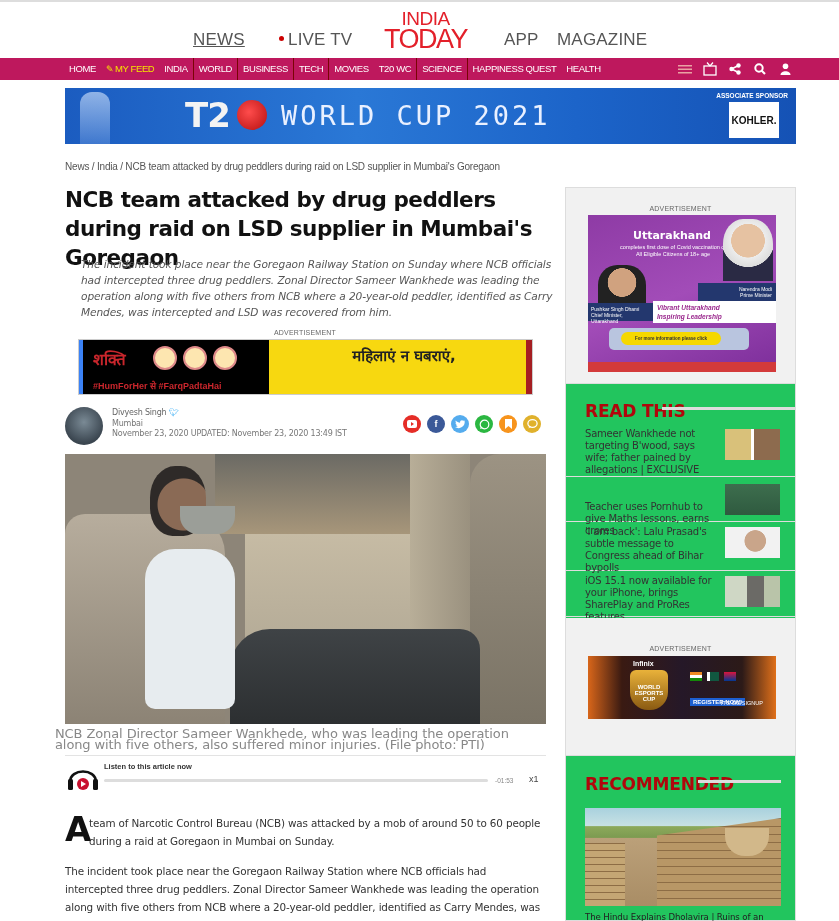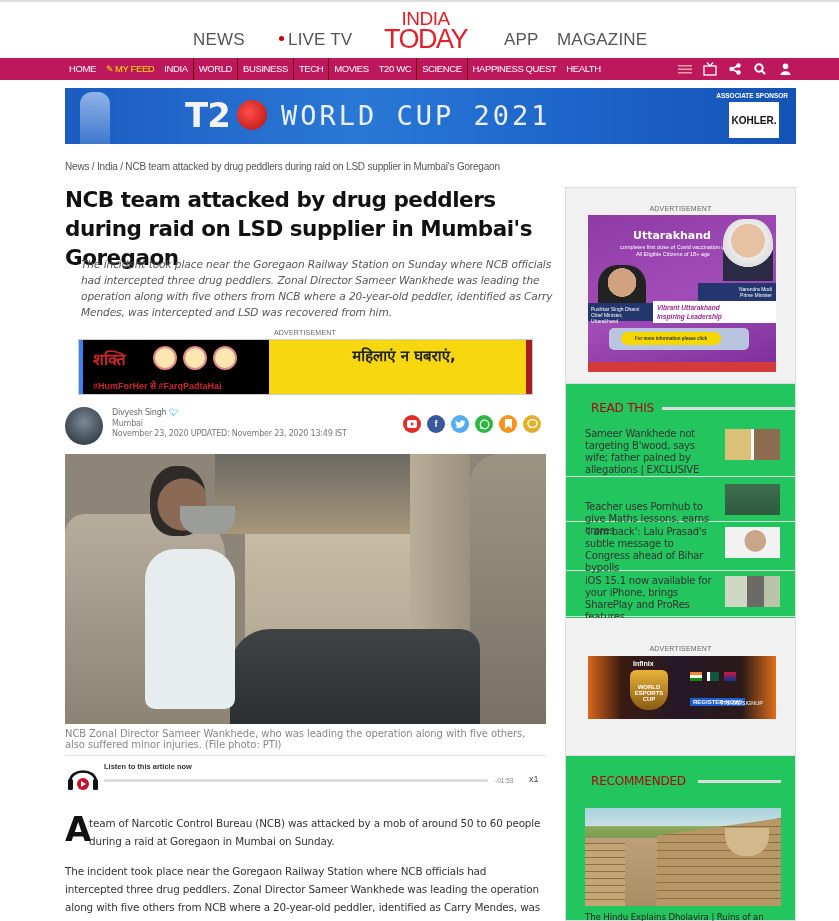--- a/index.html
+++ b/index.html
@@ -57,21 +57,21 @@
   .article-img .seat { position: absolute; left: 0; top: 60px; width: 160px; height: 210px; background: linear-gradient(180deg, #b7ad9d, #8c8375); border-radius: 20px 40px 0 0; }
   .article-img .window { position: absolute; left: 150px; top: 0; width: 200px; height: 80px; background: linear-gradient(180deg, #6b6a64, #a7967a); }
   .article-img .door { position: absolute; left: 180px; top: 80px; width: 200px; height: 190px; background: linear-gradient(180deg, #c6bba4, #a8a08e); }
   .article-img .pillar { position: absolute; left: 345px; top: 0; width: 60px; height: 270px; background: linear-gradient(90deg, #b8ae98, #9a917f); }
   .article-img .frontseat { position: absolute; left: 405px; top: 0; width: 76px; height: 270px; background: linear-gradient(180deg, #9c9383, #7a7365); border-radius: 30px 0 0 0; }
   .article-img .body { position: absolute; left: 80px; top: 95px; width: 90px; height: 160px; background: #e7ecef; border-radius: 30px 30px 10px 10px; }
   .article-img .head { position: absolute; left: 85px; top: 12px; width: 56px; height: 70px; background: radial-gradient(circle at 60% 55%, #8a6a55 50%, #2e2a28 52%); border-radius: 45% 45% 40% 40%; }
   .article-img .mask { position: absolute; left: 115px; top: 52px; width: 55px; height: 28px; background: #9b9e98; border-radius: 0 0 18px 18px; }
   .article-img .legs { position: absolute; left: 165px; top: 175px; width: 250px; height: 95px; background: linear-gradient(180deg, #3f4346, #2c2f31); border-radius: 40px 20px 0 0; }
 
-  .caption { position: absolute; left: 65px; top: 728px; width: 482px; font-size: 10px; line-height: 11px; color: #888; font-family: "DejaVu Sans", sans-serif; letter-spacing: -0.1px; }
+  .caption { position: absolute; left: 55px; top: 728px; width: 482px; font-size: 13px; line-height: 11px; color: #888; font-family: "DejaVu Sans", sans-serif; letter-spacing: -0.1px; }
   .caption-divider { position: absolute; left: 65px; top: 755px; width: 481px; height: 1px; background: #e3e3e3; }
 
   .audio-icon { position: absolute; left: 67px; top: 762px; width: 32px; height: 30px; }
   .audio-title { position: absolute; left: 104px; top: 762px; font-size: 7.5px; color: #333; font-weight: bold; }
   .audio-track { position: absolute; left: 104px; top: 779px; width: 384px; height: 3px; background: #ddd; border-radius: 2px; }
   .audio-time { position: absolute; left: 495px; top: 777px; font-size: 6.5px; color: #888; }
   .audio-speed { position: absolute; left: 529px; top: 774px; font-size: 9px; color: #444; }
 
   .body-text { position: absolute; left: 65px; font-family: "DejaVu Sans", sans-serif; font-size: 10.4px; line-height: 18px; color: #333; width: 482px; letter-spacing: -0.15px; }
   .dropcap { position: absolute; left: 65px; top: 812px; font-size: 34px; line-height: 34px; font-weight: bold; color: #111; font-family: "DejaVu Sans", sans-serif; }
@@ -87,21 +87,21 @@
   .creative .modi { position: absolute; left: 135px; top: 4px; width: 50px; height: 62px; background: radial-gradient(circle at 50% 35%, #e6c2a2 35%, #ececec 36%, #ddd 55%, #2a2a44 56%); border-radius: 40% 40% 0 0; }
   .creative .dhami { position: absolute; left: 10px; top: 50px; width: 48px; height: 50px; background: radial-gradient(circle at 50% 35%, #d0a27f 35%, #222 36%); border-radius: 40% 40% 0 0; }
   .creative .namebar1 { position: absolute; left: 110px; top: 68px; width: 78px; height: 18px; background: #23376e; color: #fff; font-size: 5px; text-align: right; padding: 3px 4px; line-height: 6px; }
   .creative .namebar2 { position: absolute; left: 0; top: 88px; width: 65px; height: 18px; background: #23376e; color: #fff; font-size: 5px; padding: 3px 3px; line-height: 6px; }
   .creative .tagline { position: absolute; left: 65px; top: 86px; width: 123px; height: 22px; background: #fff; color: #9b2a8e; font-size: 6.6px; font-weight: bold; font-style: italic; padding: 2px 4px; line-height: 9px; }
   .creative .cta-wrap { position: absolute; left: 21px; top: 113px; width: 140px; height: 22px; background: #b9c5df; border-radius: 5px; }
   .creative .cta { position: absolute; left: 12px; top: 4px; width: 100px; height: 13px; background: #f5d800; border-radius: 7px; font-size: 4.5px; font-weight: bold; color: #333; text-align: center; line-height: 13px; }
   .creative .foot { position: absolute; left: 0; bottom: 0; width: 188px; height: 10px; background: #d33a3a; }
 
   .readthis { position: absolute; left: 0; top: 196px; width: 229px; }
-  .section-title { position: absolute; left: 19px; font-size: 12px; font-weight: normal; color: #b1060c; letter-spacing: -0.2px; font-family: "DejaVu Sans", sans-serif; margin-left: 6px; }
+  .section-title { position: absolute; left: 19px; font-size: 17px; font-weight: bold; color: #b1060c; letter-spacing: -0.2px; font-family: "DejaVu Sans", sans-serif; }
   .section-line { position: absolute; height: 3px; background: #ddd; }
   .rt-item { position: absolute; left: 0; width: 229px; border-bottom: 1px solid #ddd; }
   .rt-item .txt { position: absolute; left: 19px; width: 130px; font-size: 10px; line-height: 12px; color: #333; font-family: "DejaVu Sans", sans-serif; letter-spacing: -0.2px; }
   .rt-item .thumb { position: absolute; left: 159px; width: 55px; height: 31px; }
 
   .side-ad2 { position: absolute; left: 0; top: 430px; width: 229px; height: 138px; background: #f1f1f1; border-bottom: 1px solid #ddd; }
   .side-ad2 .ad-label { position: absolute; left: 0; top: 27px; width: 229px; }
   .side-ad2 .creative2 { position: absolute; left: 22px; top: 38px; width: 188px; height: 63px; background: linear-gradient(90deg, #d8661a 0%, #3a1a12 18%, #251828 50%, #2c1a18 82%, #e0701a 100%); overflow: hidden; }
   .creative2 .brand { position: absolute; left: 45px; top: 4px; font-size: 7px; color: #fff; font-weight: bold; }
   .creative2 .badge { position: absolute; left: 42px; top: 14px; width: 38px; height: 40px; background: linear-gradient(180deg, #e9b23a, #8a5a12); border-radius: 6px 6px 18px 18px; color: #fff; font-size: 6px; text-align: center; font-weight: bold; padding-top: 14px; }
@@ -114,21 +114,21 @@
   .rec-img { position: absolute; left: 19px; top: 52px; width: 196px; height: 98px; background: linear-gradient(180deg, #a9d1de 0%, #c7e1e4 18%, #8ca95b 19%, #7c9b51 30%, #bba079 31%, #a98d65 100%); overflow: hidden; }
   .rec-img .wall1 { position: absolute; left: 72px; top: 10px; width: 124px; height: 88px; background: repeating-linear-gradient(0deg, #b89766 0 7px, #8d6d45 7px 8px); clip-path: polygon(0 20%, 100% 0, 100% 100%, 0 100%); }
   .rec-img .wall2 { position: absolute; left: 0; top: 35px; width: 40px; height: 63px; background: repeating-linear-gradient(0deg, #c4a674 0 6px, #8d6d45 6px 7px); }
   .rec-img .urn { position: absolute; left: 140px; top: 20px; width: 44px; height: 28px; background: #d2b88a; border-radius: 0 0 20px 20px; }
   .rec-title { position: absolute; left: 19px; top: 155px; width: 200px; font-size: 8.6px; line-height: 13px; color: #222; font-family: "DejaVu Sans", sans-serif; letter-spacing: -0.1px; }
 </style>
 </head>
 <body>
 
 <div class="topbar">
-  <span class="top-link" style="left:193px;">NEWS</span>
+  <span class="top-link" style="left:193px;text-decoration:underline;">NEWS</span>
   <span class="top-link" style="left:279px;"><span class="dot"></span><span>LIVE TV</span></span>
   <div class="logo">
     <span class="l1">INDIA</span>
     <span class="l2">TODAY</span>
   </div>
   <span class="top-link" style="left:504px;">APP</span>
   <span class="top-link" style="left:557px;">MAGAZINE</span>
 </div>
 
 <div class="navbar">

